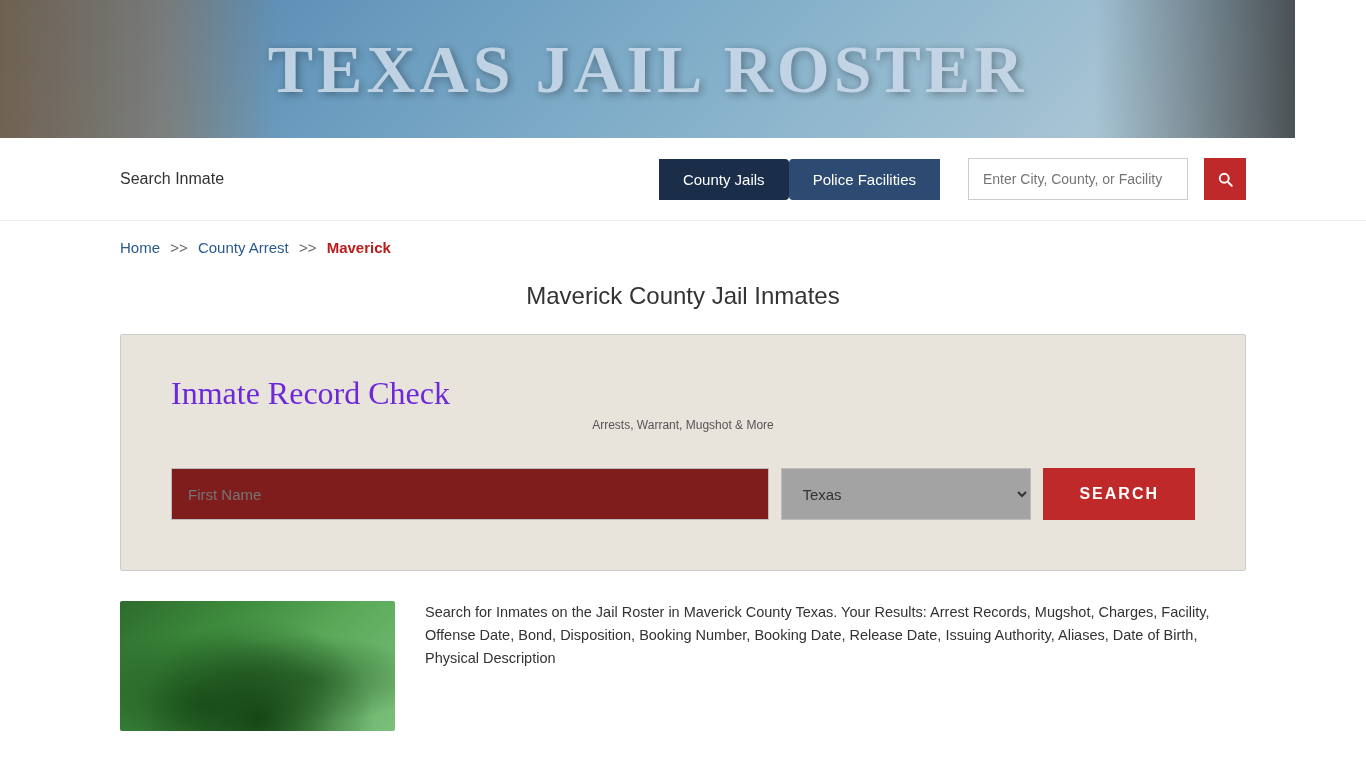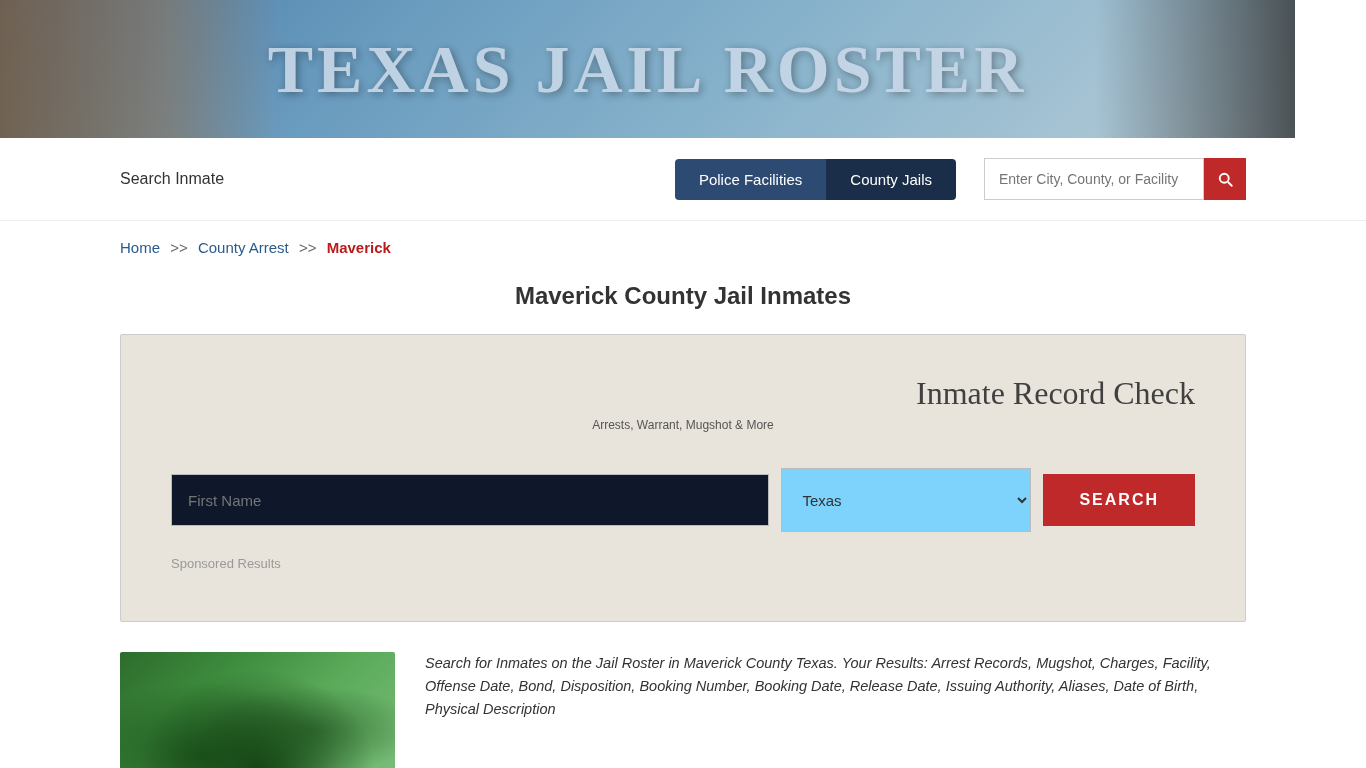--- a/index.html
+++ b/index.html
@@ -78,20 +78,21 @@
     }
     .tab-county {
       background: #1a2e4a;
       color: #fff;
       border-radius: 0 4px 4px 0;
     }
     .search-facility-wrapper {
       display: flex;
       align-items: center;
       margin-left: 8px;
+      gap: 16px;
     }
     .search-facility-input {
       width: 220px;
       padding: 10px 14px;
       border: 1px solid #ccc;
       font-size: 14px;
       font-family: Arial, sans-serif;
       color: #999;
       outline: none;
       height: 42px;
@@ -131,36 +132,36 @@
       color: #b91c1c;
     }
 
     
     .page-title {
       text-align: center;
       font-size: 24px;
       font-family: Arial, sans-serif;
       color: #333;
       margin: 16px 0 24px;
-      font-weight: bold;
+      font-weight: normal;
     }
 
     
     .inmate-search-section {
       background: #e8e4dc;
       border: 1px solid #ccc;
       margin: 0 120px;
       padding: 40px 50px 50px;
       border-radius: 2px;
     }
     .inmate-record-title {
-      text-align: right;
+      text-align: left;
       font-size: 32px;
       font-family: Georgia, serif;
-      color: #404040;
+      color: #6d28d9;
       margin-bottom: 6px;
     }
     .inmate-record-sub {
       text-align: center;
       font-size: 12px;
       font-family: Arial, sans-serif;
       color: #555;
       margin-bottom: 36px;
     }
     .search-form-row {
@@ -168,33 +169,33 @@
       gap: 12px;
       align-items: center;
     }
     .name-input {
       flex: 1;
       padding: 14px 16px;
       border: 1px solid #bbb;
       font-size: 15px;
       font-family: Arial, sans-serif;
       color: #999;
-      background: #0f172a;
+      background: #7f1d1d;
       outline: none;
       height: 52px;
     }
     .state-select {
       width: 250px;
       padding: 14px 16px;
       border: 1px solid #bbb;
       font-size: 15px;
       font-family: Arial, sans-serif;
       color: #333;
-      background: #7dd3fc;
-      height: 64px;
+      background: #a3a3a3;
+      height: 52px;
       cursor: pointer;
     }
     .search-btn {
       background: #c0292a;
       color: #fff;
       border: none;
       padding: 0 36px;
       font-size: 16px;
       font-family: Arial, sans-serif;
       font-weight: bold;
@@ -234,37 +235,36 @@
       background: 
         radial-gradient(ellipse at 30% 80%, rgba(20,70,20,0.8) 0%, transparent 50%),
         radial-gradient(ellipse at 70% 60%, rgba(30,80,30,0.6) 0%, transparent 40%),
         radial-gradient(ellipse at 50% 90%, rgba(15,60,15,0.9) 0%, transparent 60%);
     }
     .bottom-text {
       font-family: Arial, sans-serif;
       font-size: 14.5px;
       color: #333;
       line-height: 1.6;
-      font-style: italic;
     }
   </style>
 </head>
 <body>
 
 <div class="header-banner">
   <div class="capitol-shape"></div>
   <div class="keys-shape"></div>
   <span class="banner-title">Texas Jail Roster</span>
 </div>
 
 <div class="nav-bar">
   <span class="search-inmate-label">Search Inmate</span>
   <div class="nav-tabs">
+    <button class="tab-btn tab-county">County Jails</button>
     <button class="tab-btn tab-police">Police Facilities</button>
-    <button class="tab-btn tab-county">County Jails</button>
   </div>
   <div class="search-facility-wrapper">
     <input class="search-facility-input" type="text" placeholder="Enter City, County, or Facility" style="">
     <button class="search-facility-btn">
       <svg class="search-icon-svg" viewBox="0 0 24 24">
         <path d="M21 21l-4.35-4.35M17 11A6 6 0 1 1 5 11a6 6 0 0 1 12 0z" stroke="white" stroke-width="2.5" fill="none" stroke-linecap="round"></path>
       </svg>
     </button>
   </div>
 </div>
@@ -281,21 +281,20 @@
 
 <div class="inmate-search-section">
   <div class="inmate-record-title">Inmate Record Check</div>
   <div class="inmate-record-sub">Arrests, Warrant, Mugshot &amp; More</div>
   <div class="search-form-row">
     <input class="name-input" type="text" placeholder="First Name" style="">
     <select class="state-select">
     <option value="Alabama">Alabama</option><option value="Alaska">Alaska</option><option value="Arizona">Arizona</option><option value="Arkansas">Arkansas</option><option value="California">California</option><option value="Colorado">Colorado</option><option value="Connecticut">Connecticut</option><option value="Delaware">Delaware</option><option value="Florida">Florida</option><option value="Georgia">Georgia</option><option value="Hawaii">Hawaii</option><option value="Idaho">Idaho</option><option value="Illinois">Illinois</option><option value="Indiana">Indiana</option><option value="Iowa">Iowa</option><option value="Kansas">Kansas</option><option value="Kentucky">Kentucky</option><option value="Louisiana">Louisiana</option><option value="Maine">Maine</option><option value="Maryland">Maryland</option><option value="Massachusetts">Massachusetts</option><option value="Michigan">Michigan</option><option value="Minnesota">Minnesota</option><option value="Mississippi">Mississippi</option><option value="Missouri">Missouri</option><option value="Montana">Montana</option><option value="Nebraska">Nebraska</option><option value="Nevada">Nevada</option><option value="New Hampshire">New Hampshire</option><option value="New Jersey">New Jersey</option><option value="New Mexico">New Mexico</option><option value="New York">New York</option><option value="North Carolina">North Carolina</option><option value="North Dakota">North Dakota</option><option value="Ohio">Ohio</option><option value="Oklahoma">Oklahoma</option><option value="Oregon">Oregon</option><option value="Pennsylvania">Pennsylvania</option><option value="Rhode Island">Rhode Island</option><option value="South Carolina">South Carolina</option><option value="South Dakota">South Dakota</option><option value="Tennessee">Tennessee</option><option value="Texas" selected="">Texas</option><option value="Utah">Utah</option><option value="Vermont">Vermont</option><option value="Virginia">Virginia</option><option value="Washington">Washington</option><option value="West Virginia">West Virginia</option><option value="Wisconsin">Wisconsin</option><option value="Wyoming">Wyoming</option></select>
     <button class="search-btn">SEARCH</button>
   </div>
-  <div class="sponsored-results">Sponsored Results</div>
 </div>
 
 <div class="bottom-section">
   <div class="bottom-image">
     <div class="palm-decoration"></div>
   </div>
   <p class="bottom-text">Search for Inmates on the Jail Roster in Maverick County Texas. Your Results: Arrest Records, Mugshot, Charges, Facility, Offense Date, Bond, Disposition, Booking Number, Booking Date, Release Date, Issuing Authority, Aliases, Date of Birth, Physical Description</p>
 </div>
 
 </body></html>

